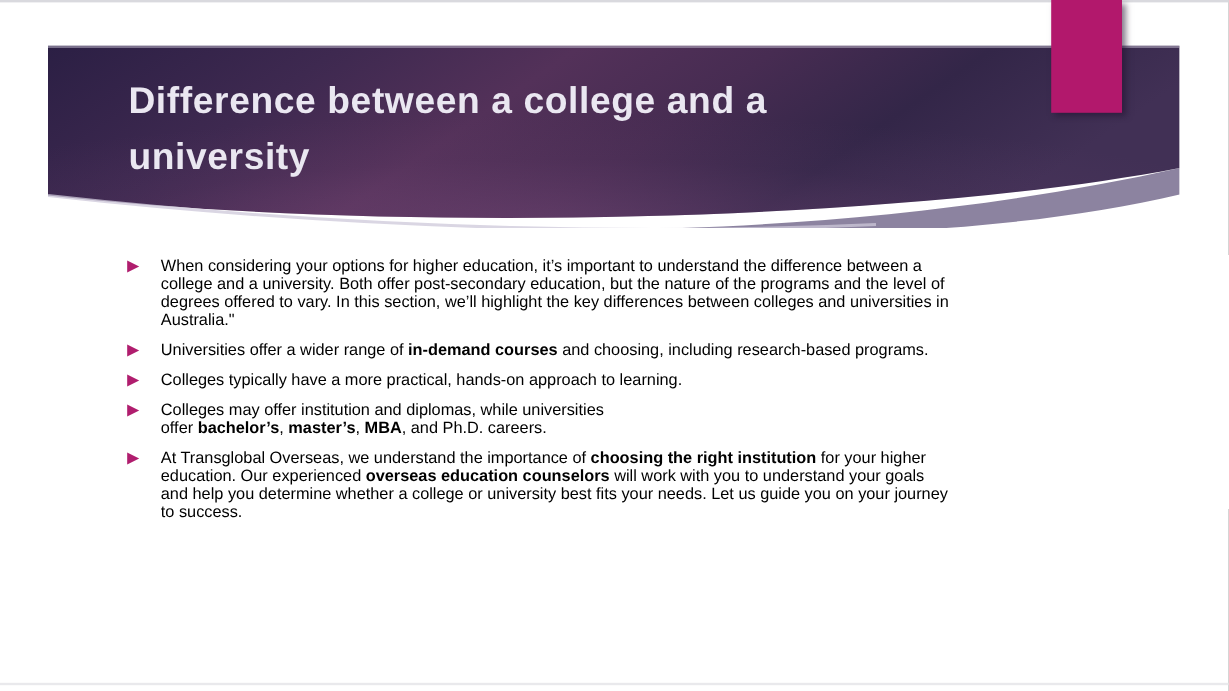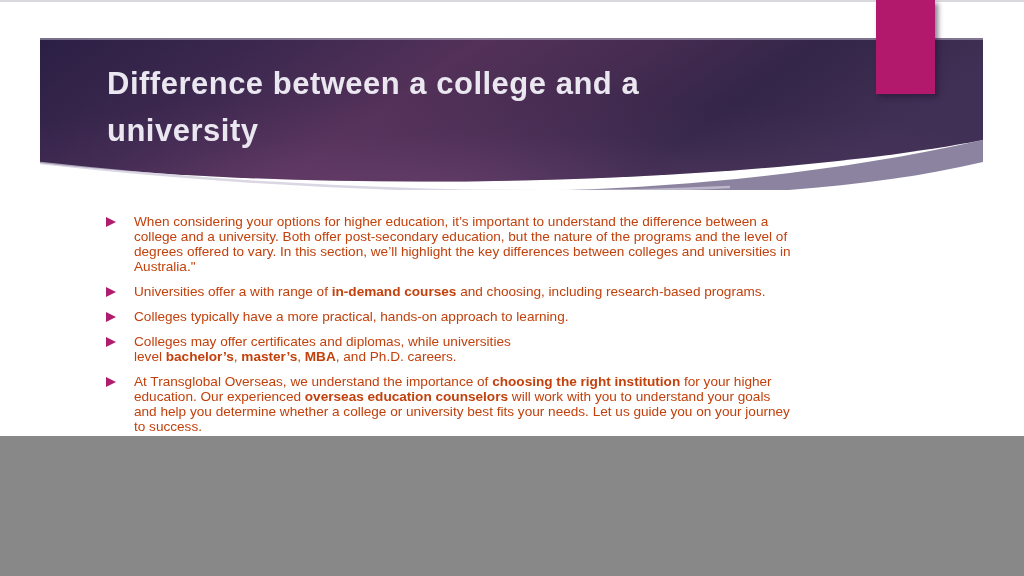--- a/index.html
+++ b/index.html
@@ -1,18 +1,18 @@
 <!DOCTYPE html>
 <html><head>
 <meta charset="utf-8">
 <style>
   html,body{margin:0;padding:0;background:#888;}
   .slide{
     position:relative;
-    width:1024px;height:436px;
+    width:1024px;height:576px;
     background:#ffffff;
     overflow:hidden;
     font-family:"Liberation Sans", sans-serif;
     margin:0 auto;
   }
   .hairline-top{
     position:absolute;left:0;top:0;width:1024px;height:2px;
     background:#d9d9de;
   }
   .hairline-bottom{
@@ -44,21 +44,21 @@
   .tri{
     position:absolute;left:0;top:3px;
     width:0;height:0;
     border-left:10px solid #b01d6e;
     border-top:5.5px solid transparent;
     border-bottom:5.5px solid transparent;
   }
   .btext{
     margin:0 0 0 28px;
     width:662px;
-    color:#c2410c;
+    color:#000000;
     font-size:13.6px;line-height:15px;
   }
   .btext .link{
     font-weight:bold;
     cursor:pointer;
   }
 </style>
 </head>
 <body>
 
@@ -97,29 +97,29 @@
 
   <div class="slide-title">Difference between a college and a university</div>
 
   <div class="bullet-list">
       <div class="bullet">
         <span class="tri"></span>
         <p class="btext"><span>When considering your options for higher education, it’s important to understand the difference between a college and a university. Both offer post-secondary education, but the nature of the programs and the level of degrees offered to vary. In this section, we’ll highlight the key differences between colleges and universities in Australia."</span></p>
       </div>
       <div class="bullet">
         <span class="tri"></span>
-        <p class="btext"><span>Universities offer a with range of </span><span class="link">in-demand courses</span><span> and choosing, including research-based programs.</span></p>
+        <p class="btext"><span>Universities offer a wider range of </span><span class="link">in-demand courses</span><span> and choosing, including research-based programs.</span></p>
       </div>
       <div class="bullet">
         <span class="tri"></span>
         <p class="btext"><span>Colleges typically have a more practical, hands-on approach to learning.</span></p>
       </div>
       <div class="bullet">
         <span class="tri"></span>
-        <p class="btext"><span>Colleges may offer certificates and diplomas, while universities</span><br><span>level </span><span class="link">bachelor’s</span><span>, </span><span class="link">master’s</span><span>, </span><span class="link">MBA</span><span>, and Ph.D. careers.</span></p>
+        <p class="btext"><span>Colleges may offer institution and diplomas, while universities</span><br><span>offer </span><span class="link">bachelor’s</span><span>, </span><span class="link">master’s</span><span>, </span><span class="link">MBA</span><span>, and Ph.D. careers.</span></p>
       </div>
       <div class="bullet">
         <span class="tri"></span>
         <p class="btext"><span>At Transglobal Overseas, we understand the importance of </span><span class="link">choosing the right institution</span><span> for your higher education. Our experienced </span><span class="link">overseas education counselors</span><span> will work with you to understand your goals and help you determine whether a college or university best fits your needs. Let us guide you on your journey to success.</span></p>
       </div>
     </div>
 
   <div class="hairline-bottom"></div>
 </div>
 

